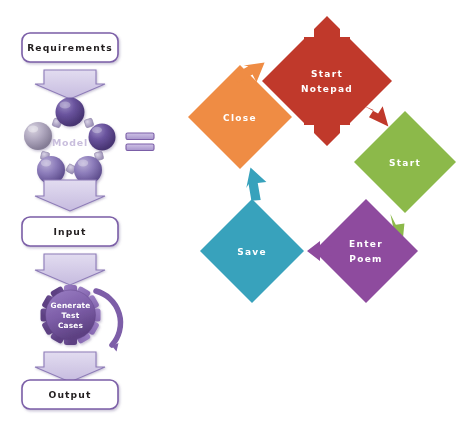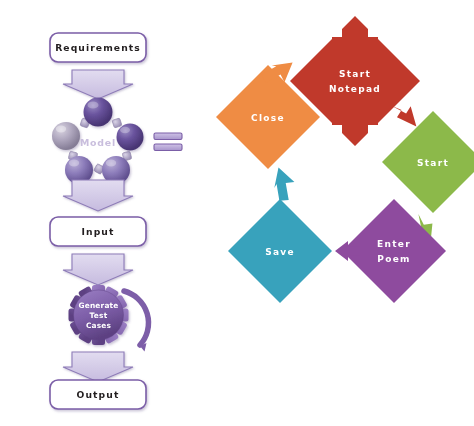--- a/index.html
+++ b/index.html
@@ -4,21 +4,21 @@
 <style>
   html,body{margin:0;padding:0;}
   body{
     width:474px;height:426px;
     background:#ffffff;
     font-family:"DejaVu Sans", sans-serif;
     overflow:hidden;
     position:relative;
   }
   #root{position:relative;width:474px;height:426px;}
-  .panel{position:absolute;top:0;padding-left:28px;}
+  .panel{position:absolute;top:0;}
   #left-panel{left:0;width:180px;height:426px;}
   #right-panel{left:180px;width:294px;height:426px;}
   svg{display:block;}
   .lbl{
     font-family:"DejaVu Sans", sans-serif;
     font-weight:bold;
     fill:#231f20;
     letter-spacing:1.1px;
     text-anchor:middle;
     dominant-baseline:middle;

